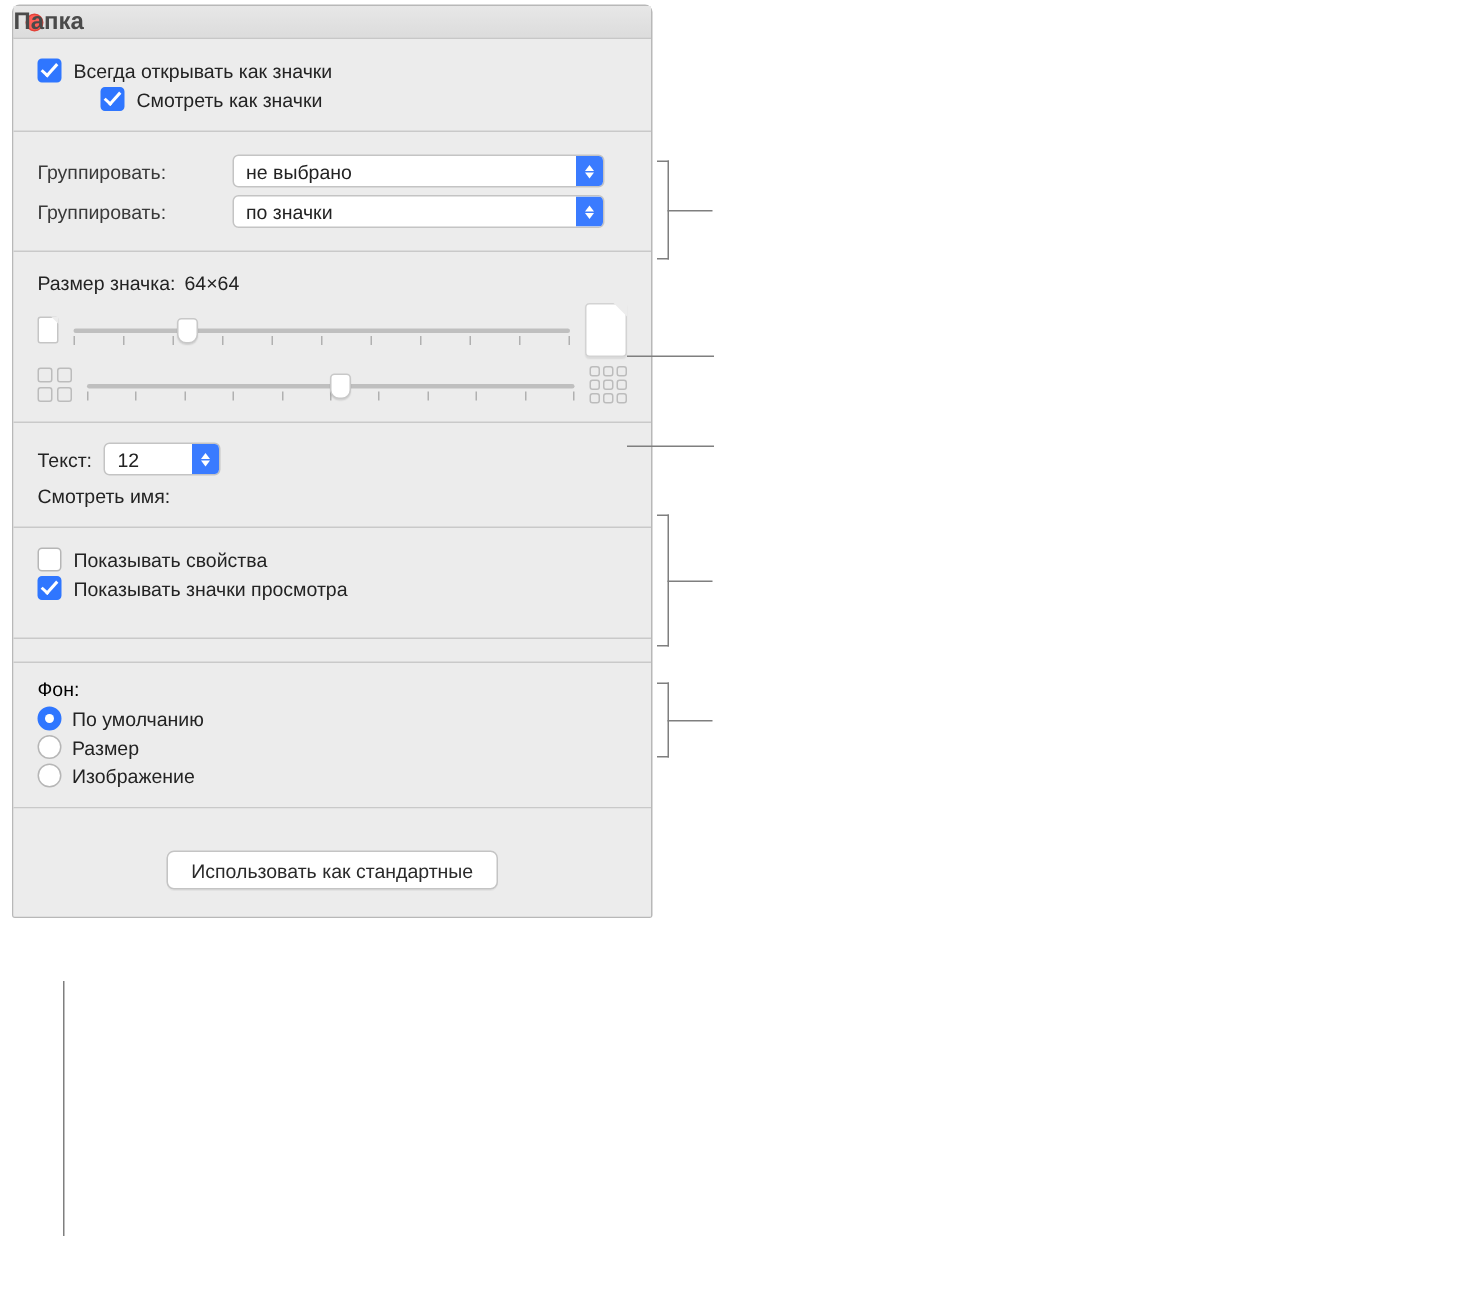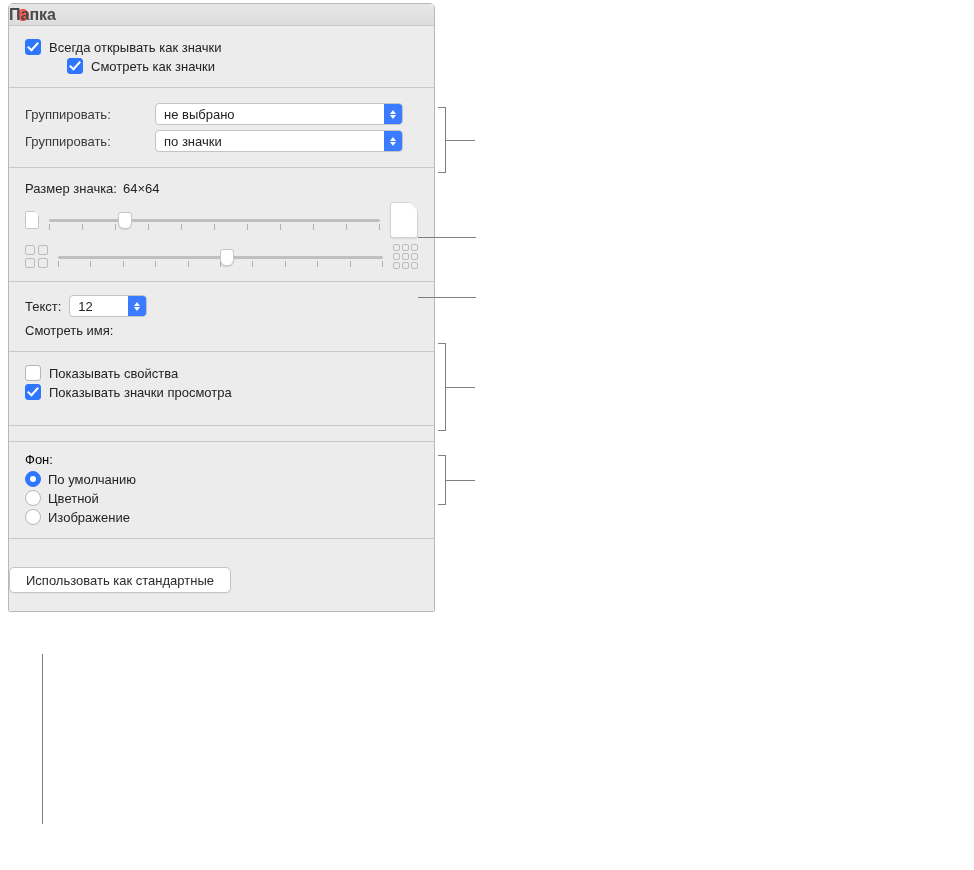--- a/index.html
+++ b/index.html
@@ -216,21 +216,21 @@
     content:""; position:absolute;
     left:4px; top:4px; width:6px; height:6px;
     background:#fff; border-radius:50%;
   }
   .section-title{
     color: #000000;
     margin: 0 0 4px 0;
   }
   .button-row{
     padding: 28px 0 18px 0;
-    display:flex; justify-content:flex-start;
+    display:flex; justify-content:center;
     background: #ececec;
   }
   .big-button{
     height: 26px;
     padding: 0 16px;
     background: #fff;
     border: 1px solid #c4c4c4;
     border-radius: 5px;
     font-size: 13px;
     color: #2a2a2a;
@@ -401,21 +401,21 @@
   <div class="section" style="height:16px;padding:0"></div>
 
   <div class="section">
     <div class="section-title">Фон:</div>
     <div class="row">
       <input type="radio" class="radio" name="bg" checked="" style="">
       <span>По умолчанию</span>
     </div>
     <div class="row">
       <input type="radio" class="radio" name="bg" style="">
-      <span>Цветной</span>
+      <span>Размер</span>
     </div>
     <div class="row">
       <input type="radio" class="radio" name="bg" style="">
       <span>Изображение</span>
     </div>
   </div>
 
   <div class="button-row">
     <button class="big-button">Использовать как стандартные</button>
   </div>

